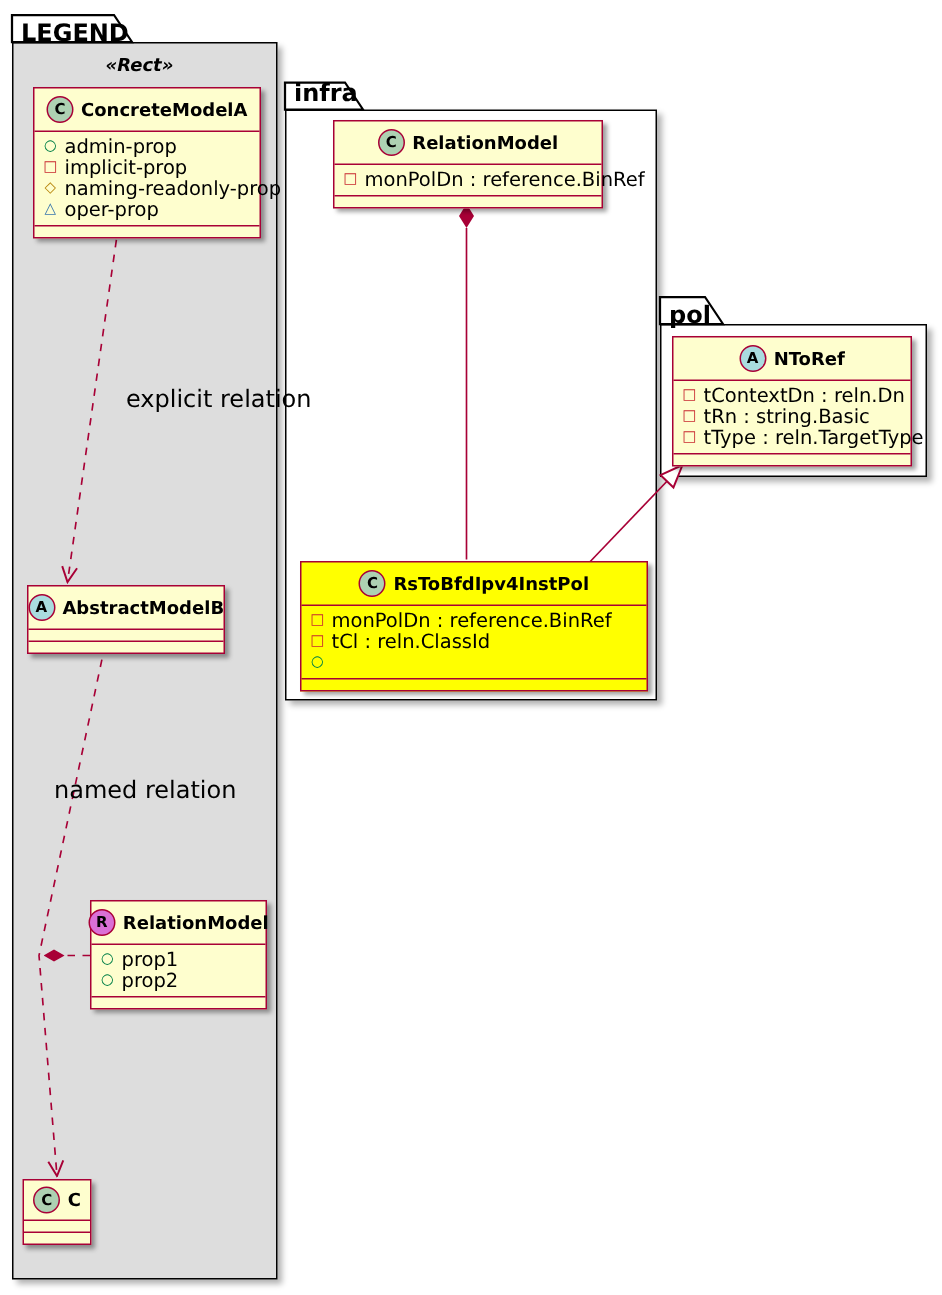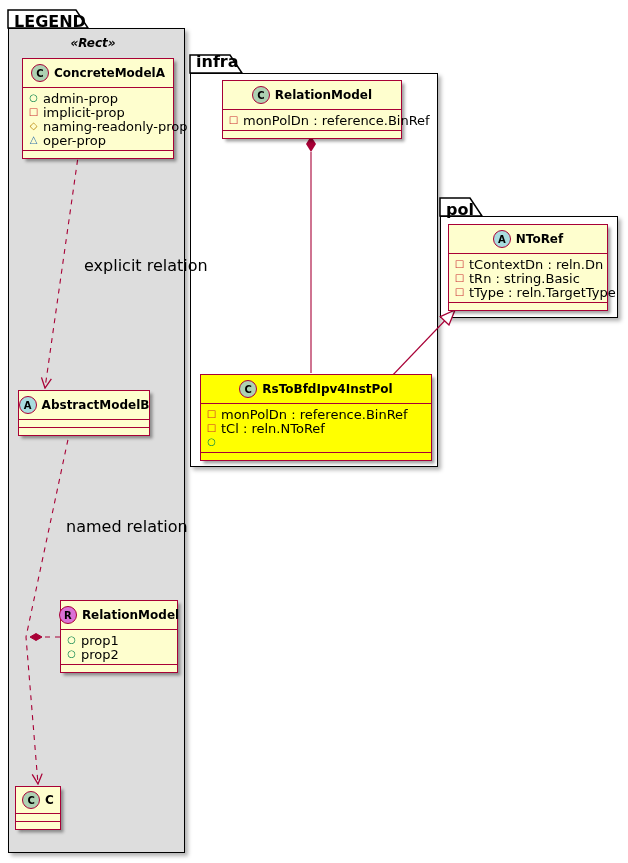--- a/index.html
+++ b/index.html
@@ -172,21 +172,21 @@
       <span class="spot spot-class">C</span>
       <span class="cls-name">RsToBfdIpv4InstPol</span>
     </div>
     <div class="cls-sep attrs">
       <div class="attr-row">
         <span class="vis vis-square">□</span>
         <span class="attr-text">monPolDn : reference.BinRef</span>
       </div>
       <div class="attr-row">
         <span class="vis vis-square">□</span>
-        <span class="attr-text">tCl : reln.NToRef</span>
+        <span class="attr-text">tCl : reln.ClassId</span>
       </div>
       <div class="attr-row">
         <span class="vis vis-circle">○</span>
       </div>
     </div>
     <div class="cls-sep empty-sec"></div>
   </div>
 
   <div class="uml-class" style="left:448px;top:224px;width:158px;">
     <div class="cls-header">
@@ -204,15 +204,15 @@
       </div>
       <div class="attr-row">
         <span class="vis vis-square">□</span>
         <span class="attr-text">tType : reln.TargetType</span>
       </div>
     </div>
     <div class="cls-sep empty-sec"></div>
   </div>
 
   <div class="rel-label" style="left:84px;top:256px;">explicit relation</div>
-  <div class="rel-label" style="left:66px;top:517px;">named relation</div>
+  <div class="rel-label" style="left:36px;top:517px;">named relation</div>
 
 </div>
 
 </body></html>

